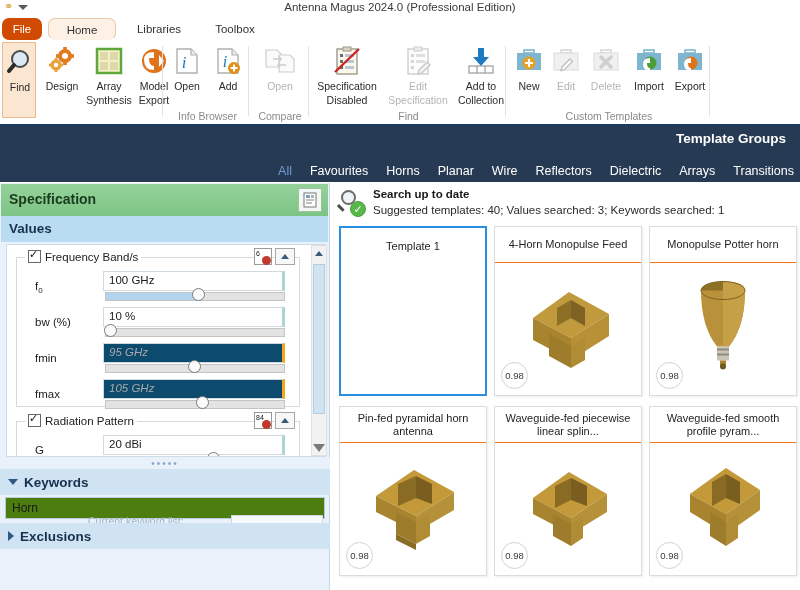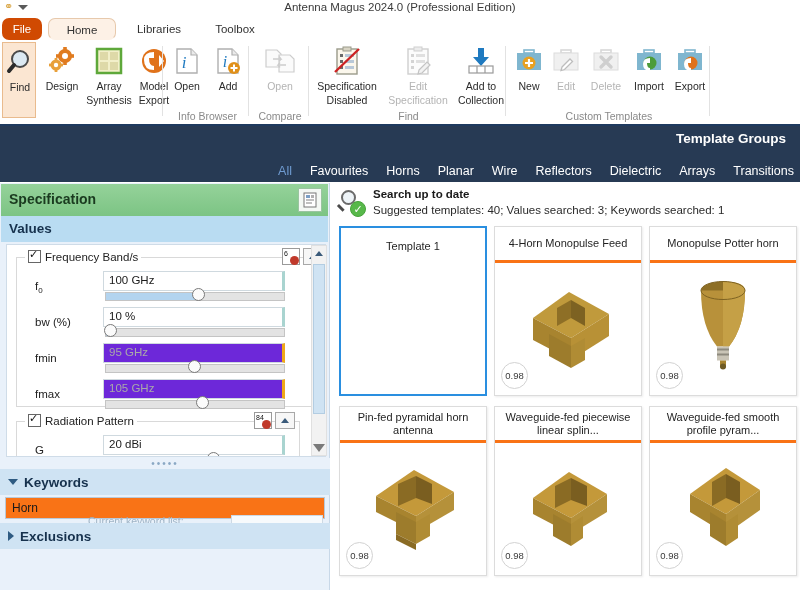--- a/index.html
+++ b/index.html
@@ -153,21 +153,21 @@
   .plabel sub { font-size: 8px; }
   .pfield {
     position: absolute; left: 86px; width: 186px; height: 32px;
   }
   .pinput {
     position: absolute; left: 0; top: 0; width: 182px; height: 20px;
     background: #ffffff; border: 1px solid #cfd9df; border-right: 3px solid #a9d4d0;
     box-sizing: border-box; font-size: 11.5px; color: #1a1a1a; padding: 2px 0 0 5px;
   }
   .pinput.locked {
-    color: #a9a9a9; background: #6d28d9; border-right: 3px solid #f0a818;
+    color: #a9a9a9; background: #0c4a6e; border-right: 3px solid #f0a818; font-style: italic;
   }
   .ptrack {
     position: absolute; left: 2px; top: 21px; width: 180px; height: 9px;
     background: #e3e3e3; border: 1px solid #c4c4c4; box-sizing: border-box;
   }
   .ptrack .fill { position: absolute; left: 0; top: 0; height: 100%; background: #b3d4ef; }
   .pthumb {
     position: absolute; top: 17px; width: 13px; height: 13px; border-radius: 50%;
     background: #fbfbfb; border: 1px solid #7a7a7a; box-sizing: border-box;
   }
@@ -199,21 +199,21 @@
     box-sizing: border-box;
   }
   .kwhead { top: 286px; }
   .exhead { top: 340px; }
   .kwhead .t, .exhead .t { font-size: 13.5px; font-weight: bold; color: #16314d; }
   .caret-dn { width:0;height:0;border-left:5px solid transparent;border-right:5px solid transparent;border-top:6px solid #2f5b82; }
   .caret-rt { width:0;height:0;border-top:5px solid transparent;border-bottom:5px solid transparent;border-left:6px solid #2f5b82; }
 
   .kwinput {
     position: absolute; left: 5px; top: 314px; width: 320px; height: 22px;
-    background: #f97316; border: 1px solid #b9c9d8; box-sizing: border-box;
+    background: #4d7c0f; border: 1px solid #b9c9d8; box-sizing: border-box;
     font-size: 12px; color: #1a1a1a; padding: 3px 0 0 6px;
   }
   .kwghost {
     position: absolute; left: 88px; top: 332px; width: 180px;
     font-size: 10.5px; color: #9fb4c6; overflow: hidden; white-space: nowrap;
   }
   .kwghostbox {
     position: absolute; right: 6px; top: 332px; width: 92px; height: 12px;
     border: 1px solid #cdd9e4; background: #f7fafc; box-sizing: border-box;
   }
@@ -246,21 +246,21 @@
   .card {
     position: absolute; width: 148px; height: 170px; background: #ffffff;
     border: 1px solid #dcdcdc; box-sizing: border-box;
     box-shadow: 1px 1px 2px rgba(0,0,0,0.08);
   }
   .card.selected { border: 2px solid #2a8fe0; box-shadow: none; }
   .card .ctitle {
     position: absolute; left: 0; top: 0; width: 100%; height: 36px;
     display: flex; align-items: center; justify-content: center; text-align: center;
     font-size: 11px; color: #1f1f1f; line-height: 13px; padding: 0 6px; box-sizing: border-box;
-    border-bottom: 3px solid #f97316;
+    border-bottom: 1px solid #f97316;
   }
   .card.selected .ctitle { border-bottom: none; }
   .card .cbody { position: absolute; left: 0; top: 36px; width: 100%; bottom: 0; }
   .card .score {
     position: absolute; left: 6px; bottom: 6px; width: 25px; height: 25px;
     border-radius: 50%; border: 1px solid #d2d2d2; background: #fff;
     display: flex; align-items: center; justify-content: center;
     font-size: 9.5px; color: #3a3a3a;
   }
   .thumb3d { position: absolute; left: 50%; top: 50%; transform: translate(-50%,-55%); }
@@ -530,21 +530,21 @@
         </svg>
       </div>
     </div>
 
     <div class="values-bar">
       <span class="t">Values</span>
     </div>
 
     <div class="valuebox">
 
-      <div class="fs" style="left:9px; top:12px; width:312px; height:150px;">
+      <div class="fs" style="left:9px; top:12px; width:284px; height:150px;">
         <div class="fs-legend">
           <span class="cbx"></span>
           <span>Frequency Band/s</span>
         </div>
         <div class="fsbtns">
           <div class="numico">
             <span>6</span>
             <span class="dot"></span>
           </div>
           <div class="upbtn">

